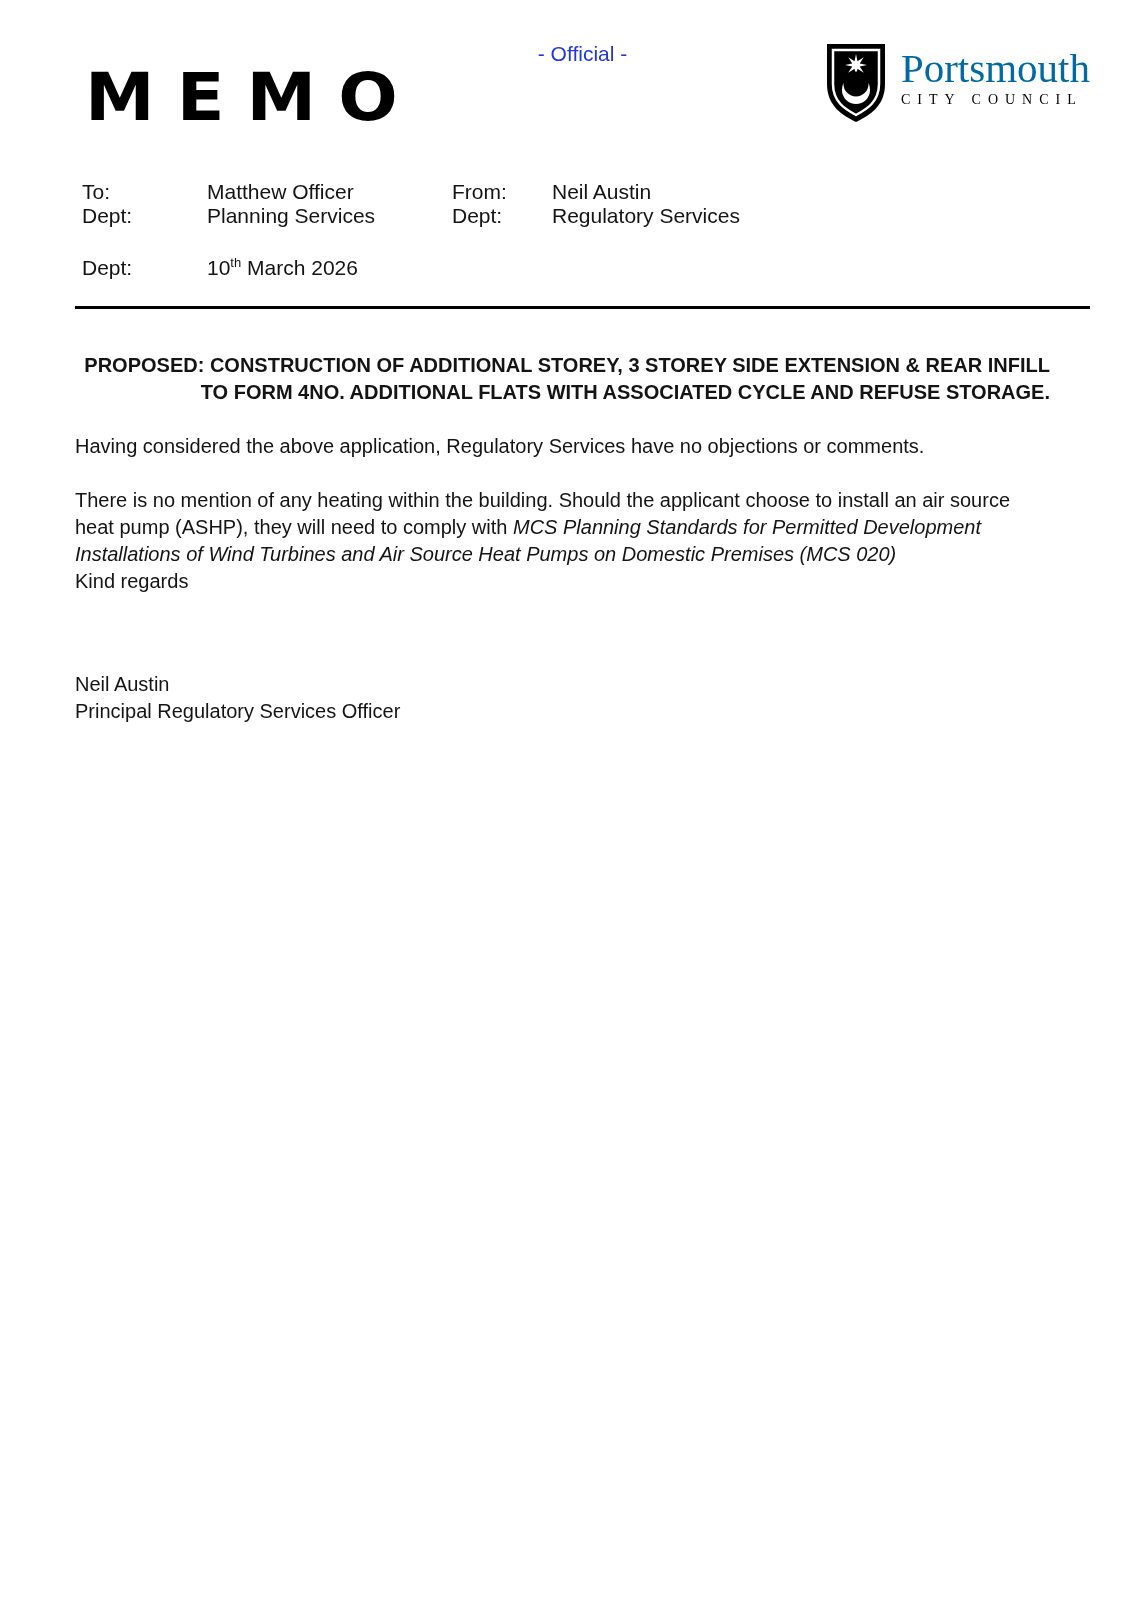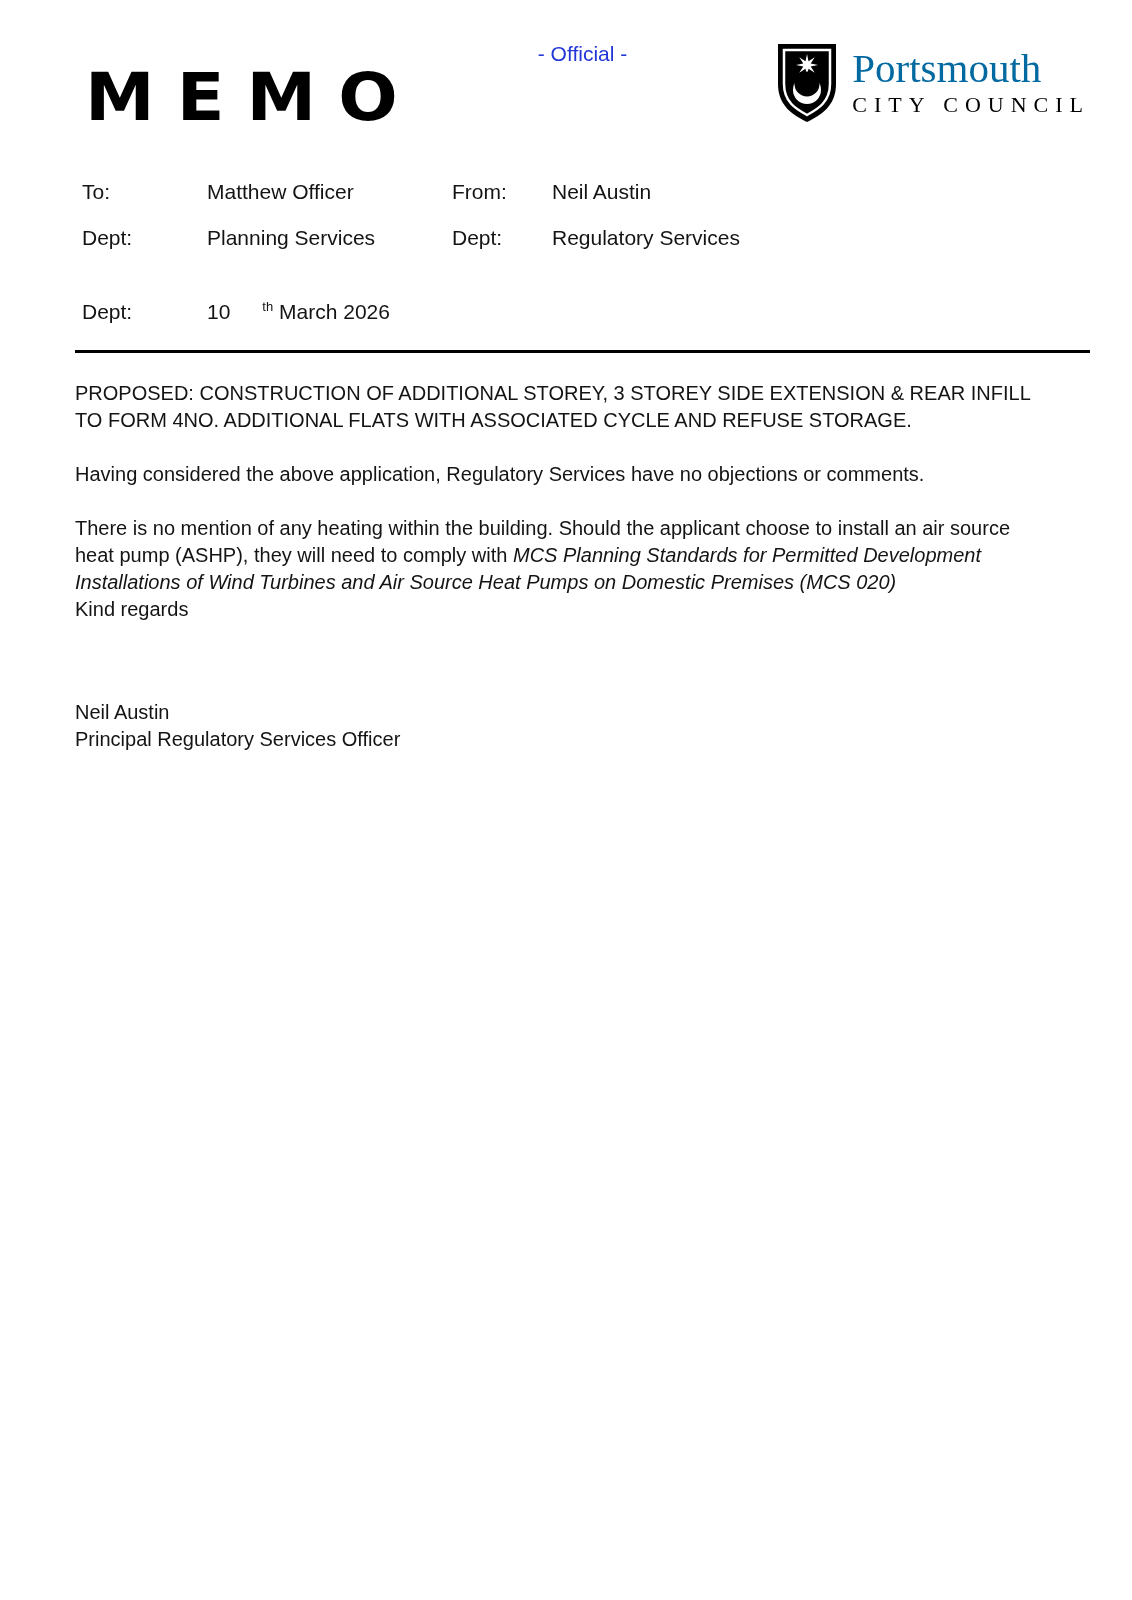--- a/index.html
+++ b/index.html
@@ -65,62 +65,62 @@
     padding-top:6px;
   }
   .logo-name{
     font-family:"Liberation Serif", serif;
     font-size:41px;
     line-height:40px;
     color:#0369a1;
   }
   .logo-sub{
     font-family:"Liberation Serif", serif;
-    font-size:22px;
+    font-size:14px;
     letter-spacing:7px;
     color:#000;
     margin-top:4px;
     white-space:nowrap;
   }
 
   
   .fields{
     margin-top:18px;
     display:grid;
     grid-template-columns:125px 245px 100px 1fr;
-    row-gap:22px;
     font-size:21px;
     padding-left:7px;
   }
   .fields .date-row{
     margin-top:28px;
   }
-  sup{font-size:13px;vertical-align:super;line-height:0;margin-left:32px;}
+  sup{font-size:13px;vertical-align:super;line-height:0;}
 
   .rule{
     margin-top:26px;
     border:none;
     border-top:3px solid #000;
     width:1015px;
   }
 
   
   .doc-body{
     width:975px;
     font-size:20px;
     line-height:27px;
     padding-left:0px;
   }
   .subject{
     font-weight:bold;
     margin-top:34px;
   }
   .proposed{
-    font-weight:normal;
-    margin-top:27px;
+    font-weight:bold;
+    margin-top:43px;
+    text-align:right;
   }
   .para{
     margin-top:27px;
   }
   .italic{font-style:italic;}
   .closing{}
   .signature{margin-top:76px;}
 </style>
 </head>
 <body>

